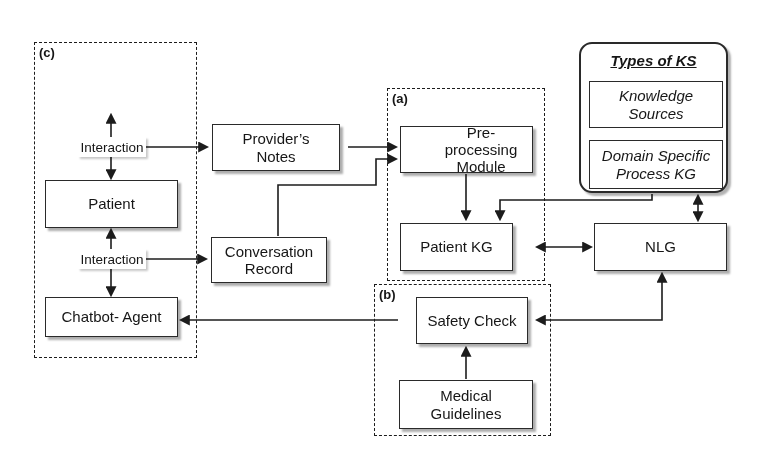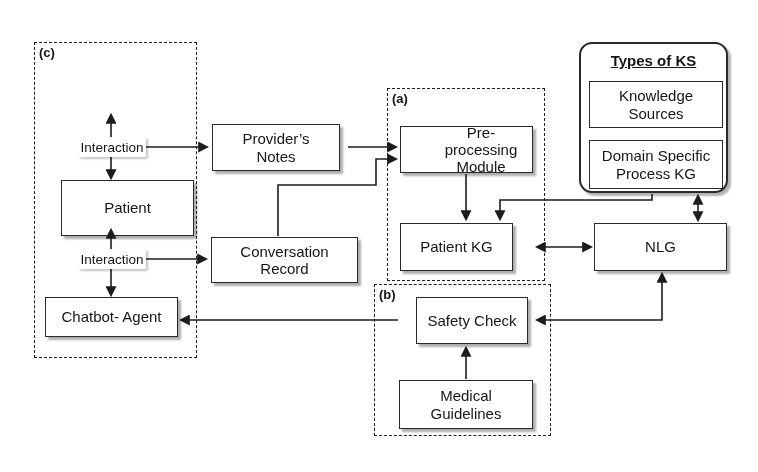--- a/index.html
+++ b/index.html
@@ -39,20 +39,21 @@
     z-index:2;
   }
   .legend{
     position:absolute;
     box-sizing:border-box;
     background:#ffffff;
     border:2px solid #2a2a2a;
     border-radius:13px;
     box-shadow:3px 3px 2px rgba(0,0,0,0.3);
     z-index:2;
+    font-style:italic;
   }
   .legend-title{
     position:absolute;
     top:8px;left:0;right:0;
     text-align:center;
     font-size:15px;
     font-weight:bold;
     text-decoration:underline;
   }
   .legend .node{
@@ -93,27 +94,27 @@
 
   <div class="group" style="left:387px;top:88px;width:156px;height:191px;">
     <span class="group-label">(a)</span>
   </div>
 
   <div class="group" style="left:374px;top:284px;width:175px;height:150px;">
     <span class="group-label">(b)</span>
   </div>
 
 
-  <div class="node" style="left:61px;top:180px;width:133px;height:56px;">Patient</div>
+  <div class="node" style="left:45px;top:180px;width:133px;height:48px;">Patient</div>
 
   <div class="node" style="left:45px;top:297px;width:133px;height:40px;">Chatbot- Agent</div>
 
   <div class="node" style="left:212px;top:124px;width:128px;height:47px;">Provider’s Notes</div>
 
-  <div class="node" style="left:211px;top:237px;width:147px;height:46px;">Conversation Record</div>
+  <div class="node" style="left:211px;top:237px;width:116px;height:46px;">Conversation Record</div>
 
   <div class="node" style="left:400px;top:126px;width:133px;height:47px;padding-left:37px;">Pre-processing Module</div>
 
   <div class="node" style="left:400px;top:223px;width:113px;height:48px;">Patient KG</div>
 
   <div class="node" style="left:416px;top:297px;width:112px;height:47px;">Safety Check</div>
 
   <div class="node" style="left:399px;top:380px;width:134px;height:49px;padding:2px 16px;">Medical Guidelines</div>
 
   <div class="node" style="left:594px;top:223px;width:133px;height:48px;text-align:center;">NLG</div>

